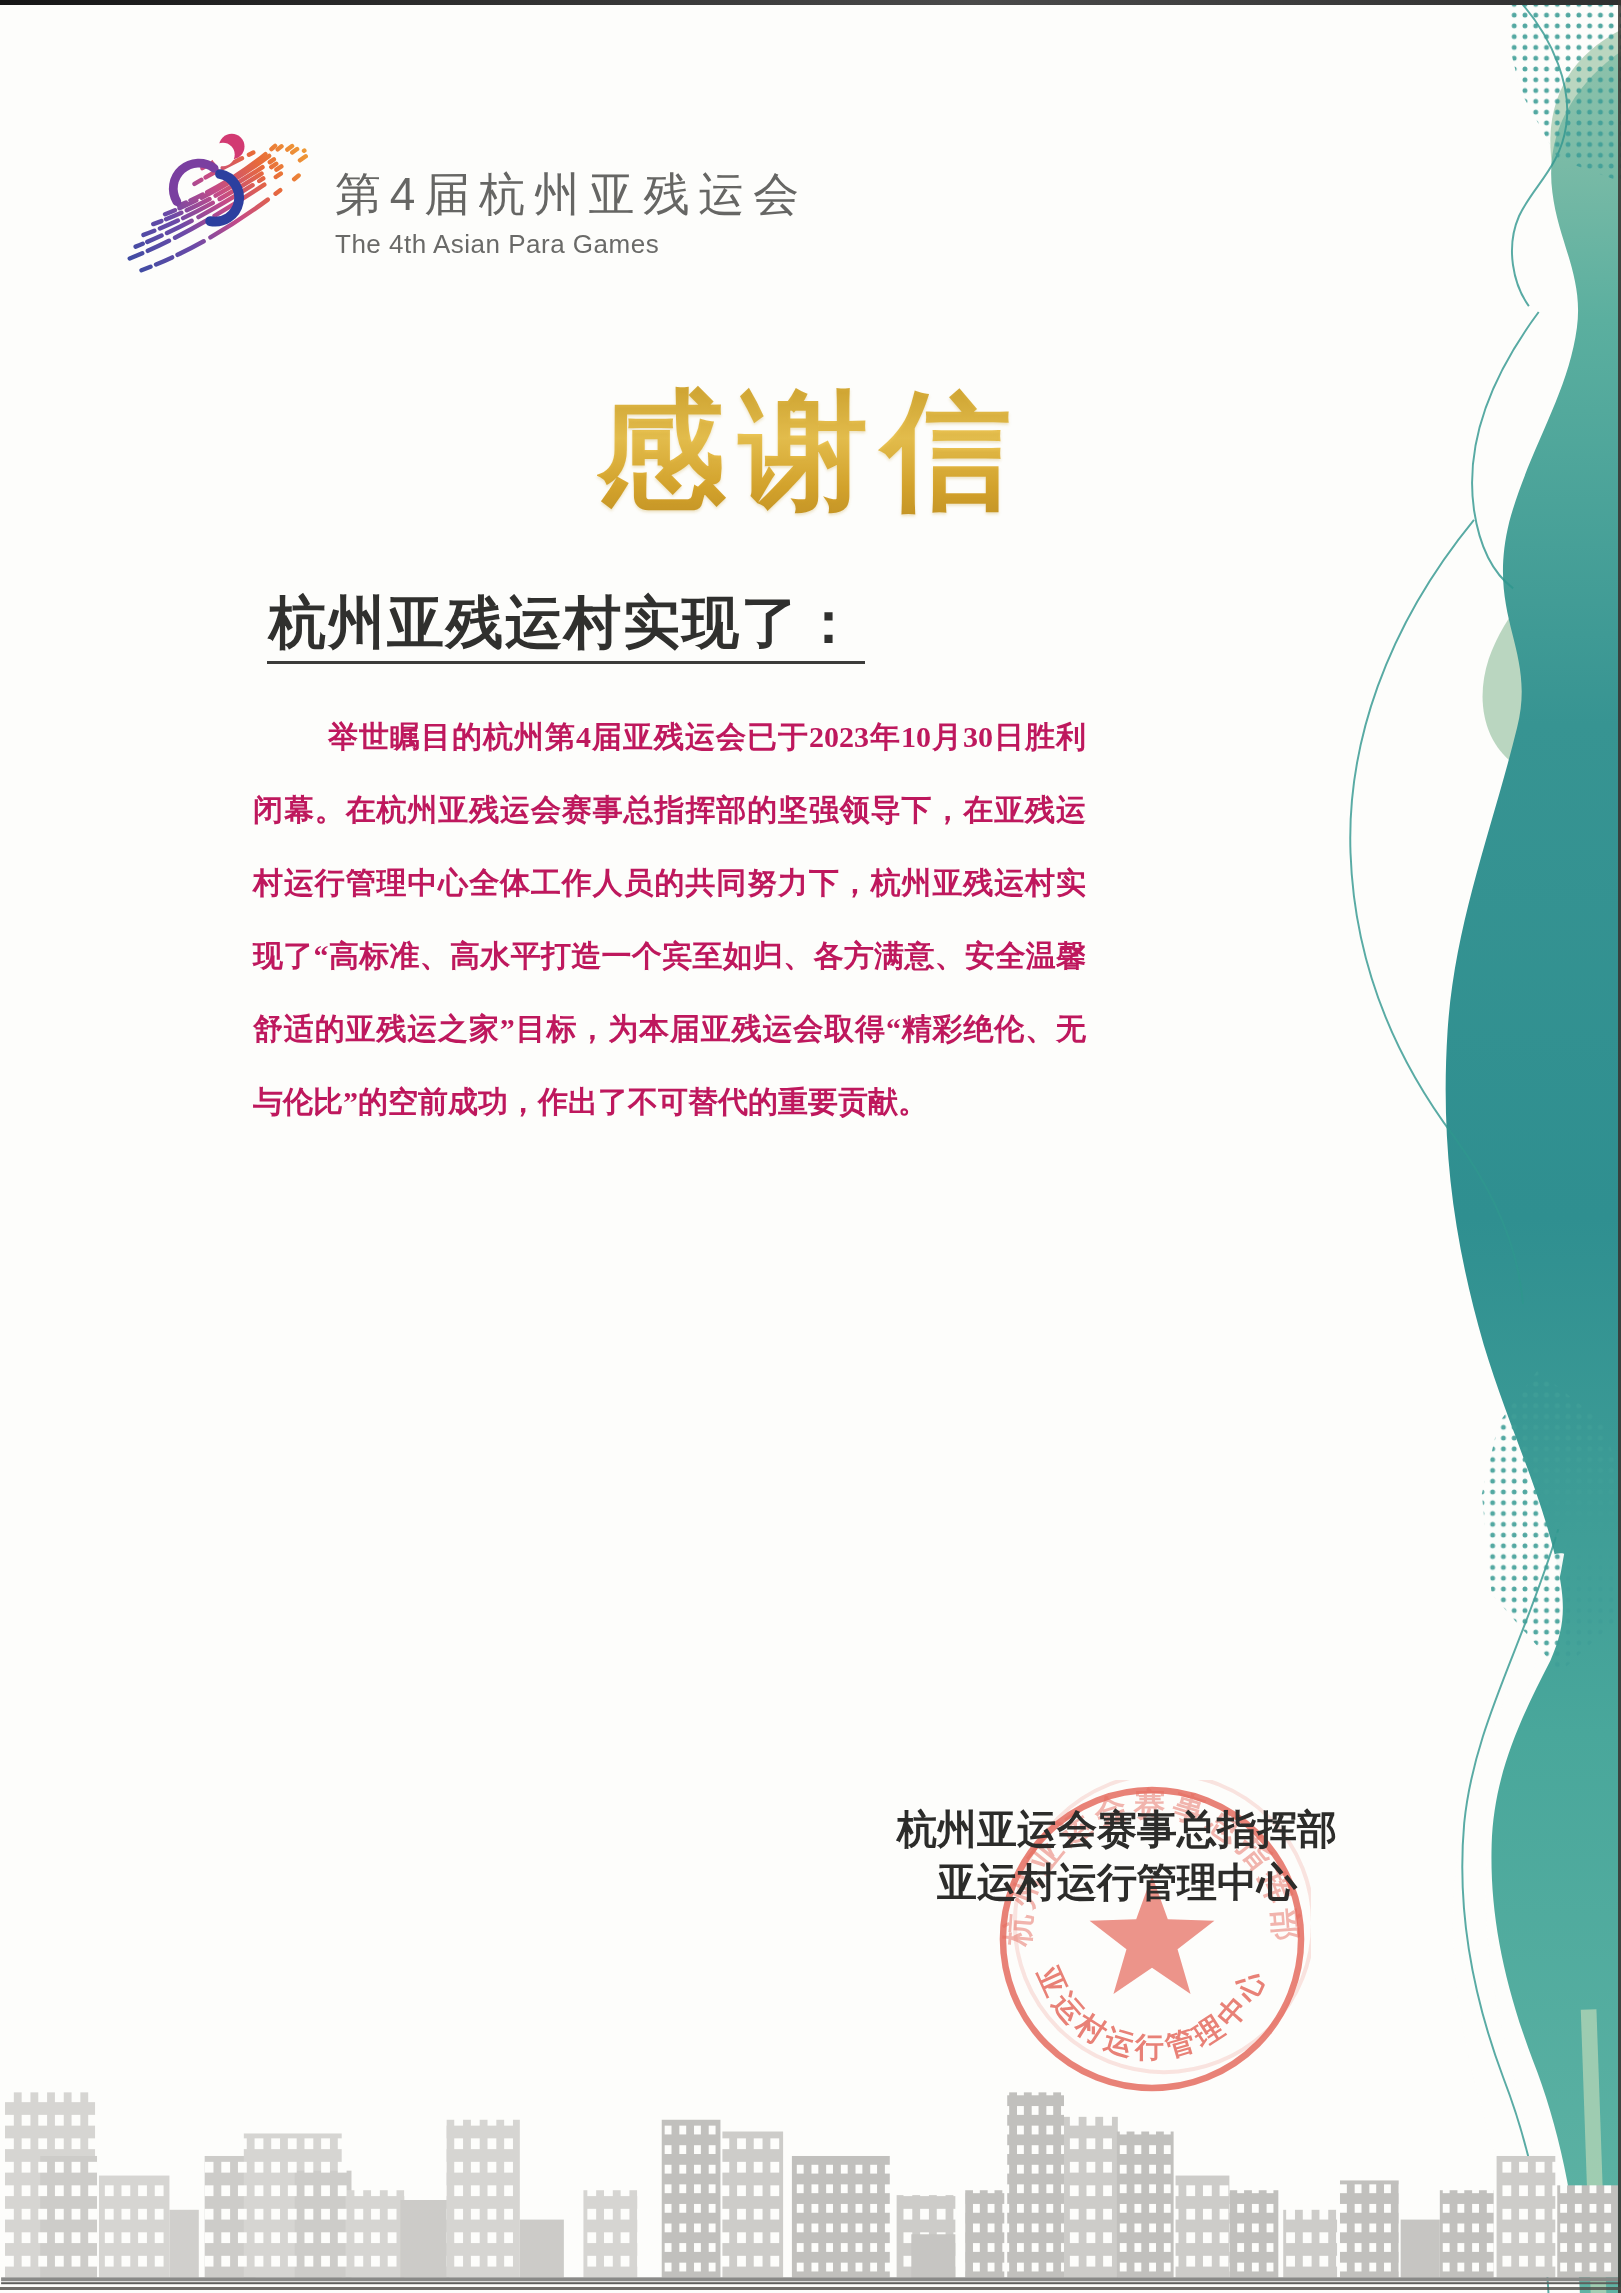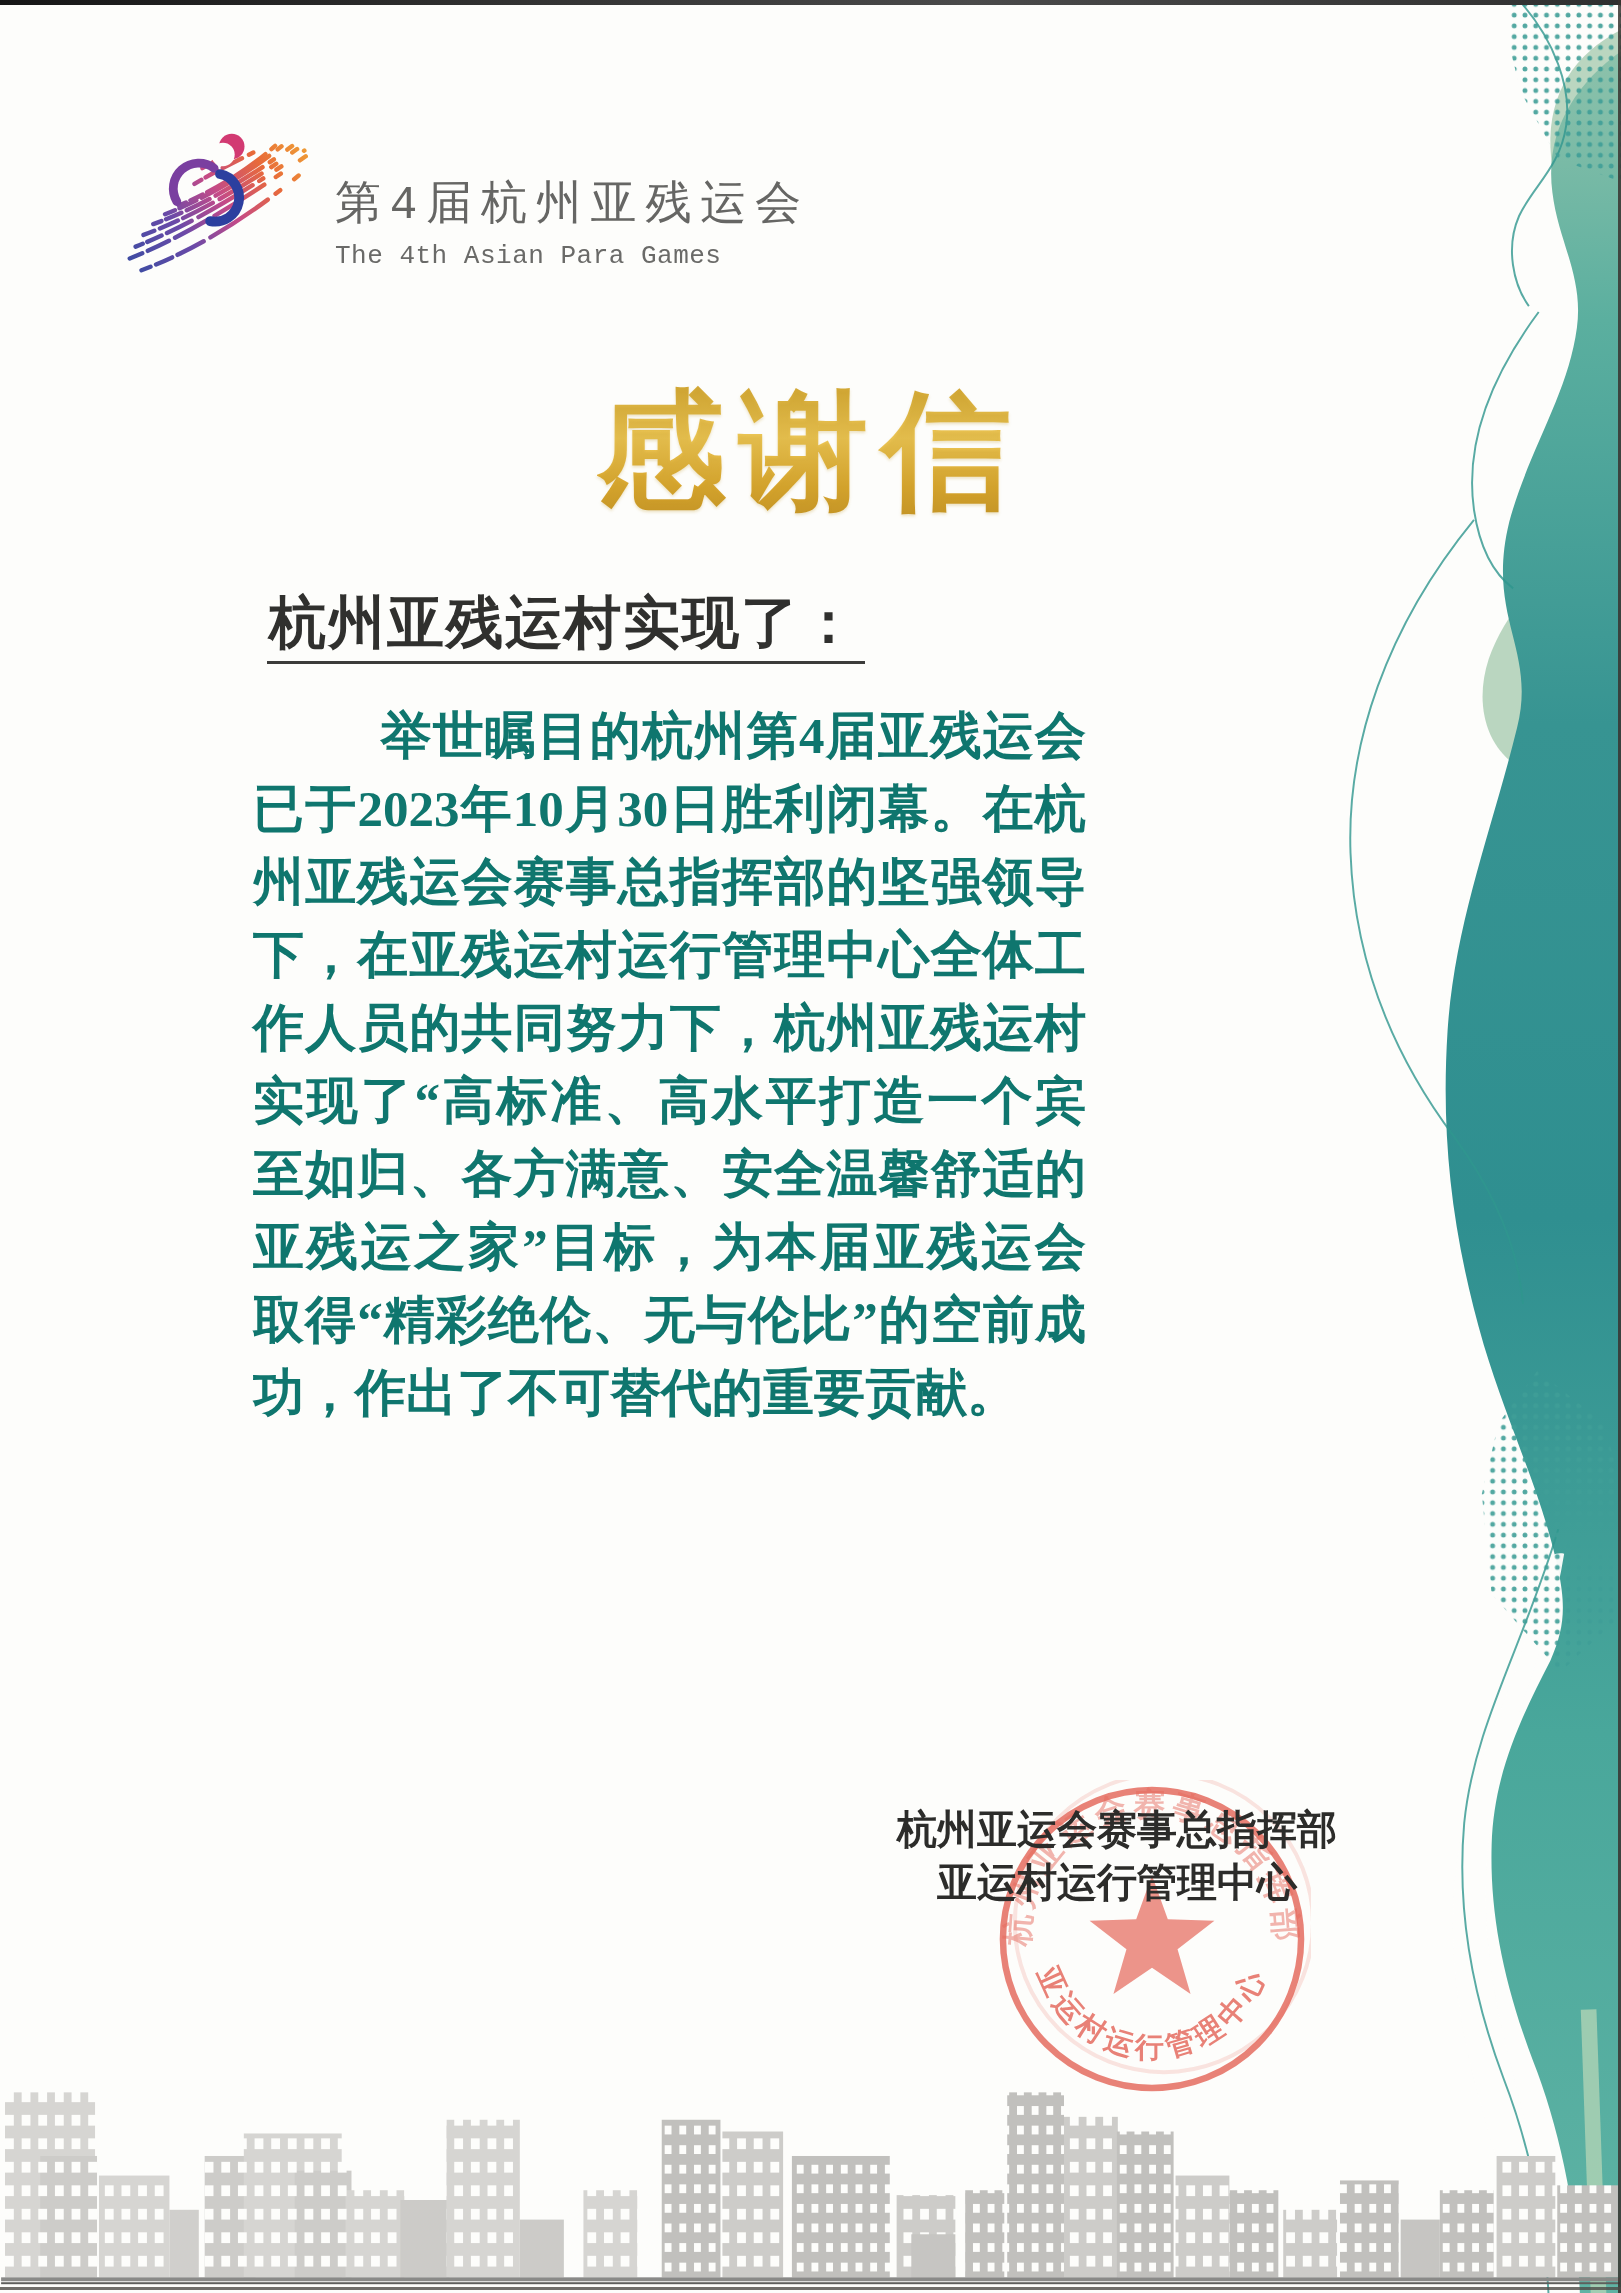--- a/index.html
+++ b/index.html
@@ -18,22 +18,22 @@
     background:#38322f;opacity:.85;z-index:9;}
   .scan-bottom{position:absolute;bottom:3.9px;left:0;width:100%;height:2.9px;
     background:#4c4a46;opacity:.8;z-index:9;}
 
   
   .wave{position:absolute;top:0;right:0;z-index:1;}
   .skyline{position:absolute;left:0;top:2063px;z-index:2;}
 
   
   .logo{position:absolute;left:116px;top:125px;z-index:3;}
-  .brand{position:absolute;left:335px;top:179px;z-index:3;
-    font-family:Liberation Mono, monospace;color:#666664;}
+  .brand{position:absolute;left:335px;top:167px;z-index:3;
+    font-family:Liberation Sans, sans-serif;color:#666664;}
   .brand-cn{font-size:46px;letter-spacing:8.8px;font-weight:500;line-height:55px;}
   .brand-en{font-size:26px;letter-spacing:0.5px;line-height:45px;color:#6a6a68;}
 
   
   .doc-title{
     position:absolute;left:50%;top:365px;transform:translateX(-50%);
     z-index:3;font-size:129px;font-weight:900;letter-spacing:13.7px;
     color:#dcaa30;
     background:linear-gradient(180deg,#c79a26 0%,#eec858 42%,#d9a62e 70%,#b9871f 100%);
     -webkit-background-clip:text;background-clip:text;
@@ -46,21 +46,21 @@
   .recipient{
     position:absolute;left:267px;top:588px;z-index:3;
     font-size:57px;font-weight:700;color:#30302e;line-height:69px;
     border-bottom:3.9px solid #3c3c3a;padding:0 5.9px 3.9px 2px;letter-spacing:2px;
     white-space:nowrap;
   }
 
   
   .body-text{
     position:absolute;left:253px;top:700px;width:833px;z-index:3;
-    font-size:51px;line-height:73px;font-weight:700;color:#0f766e;
+    font-size:30px;line-height:73px;font-weight:700;color:#be185d;
     text-align:justify;text-justify:inter-ideograph;
   }
   .body-text p{margin:0;text-indent:2.5em;}
 
   
   .signature{
     position:absolute;left:882px;top:1803px;width:470px;z-index:5;
     text-align:center;font-size:40px;font-weight:700;color:#2c2c2a;line-height:53px;
   }
   .signature div{white-space:nowrap;}

